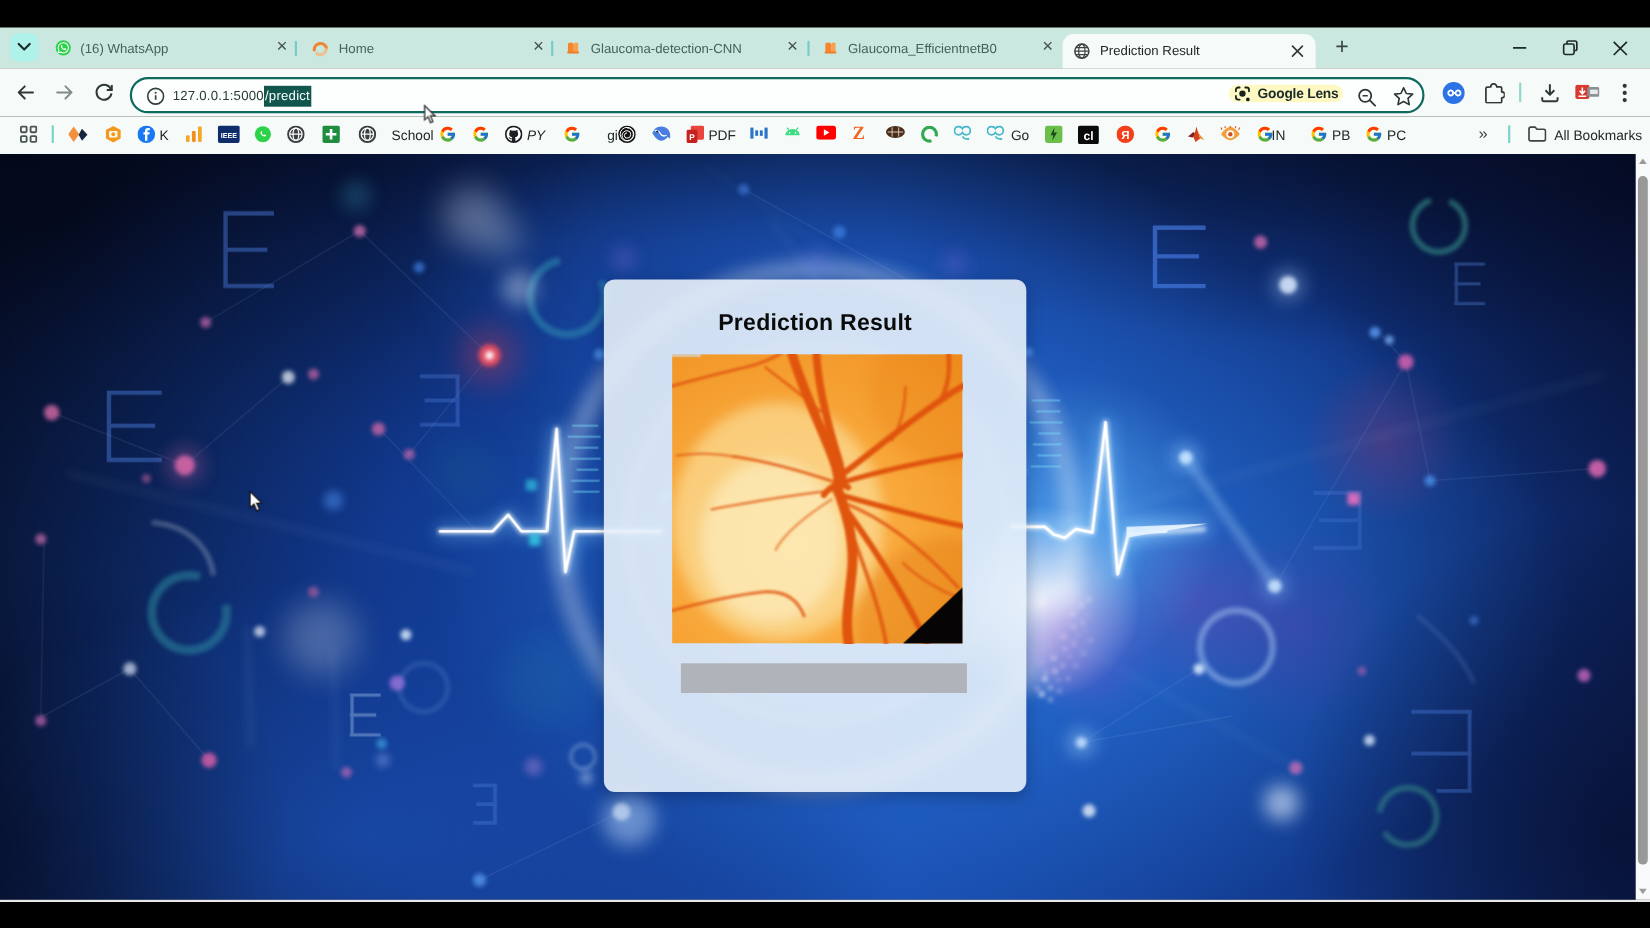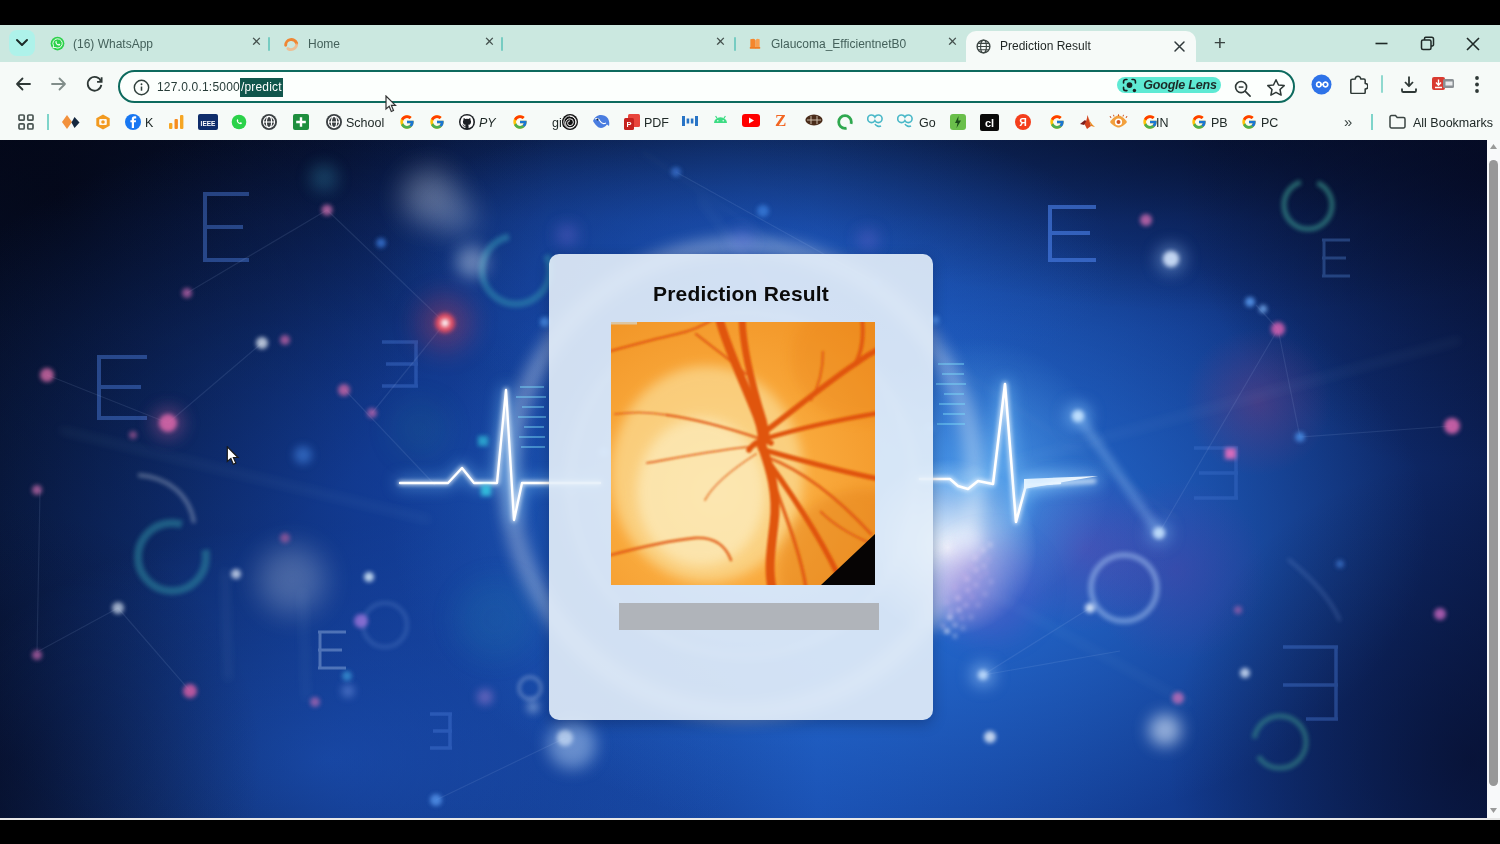--- a/index.html
+++ b/index.html
@@ -15,21 +15,21 @@
 .tclose { color:#44504d; font-size:13px; margin-left:8px; }
 .tsep { position:absolute; top:12px; width:2px; height:14px; background:#76ccc2; border-radius:1px; }
 #activetab { position:absolute; left:966px; top:6px; width:230px; height:31px; background:#f6faf8; border-radius:10px 10px 0 0; }
 .wctl { position:absolute; top:0; height:37px; display:flex; align-items:center; justify-content:center; width:46px; color:#202a28; }
 
 
 #toolbar { position:absolute; left:0; top:62px; width:1500px; height:44px; background:#f6faf8; }
 #urlpill { position:absolute; left:118px; top:8px; width:1177px; height:33px; border:2px solid #0d6a5e; border-radius:17px; background:#fcfffd; }
 .urltxt { position:absolute; left:37px; top:8px; font-size:12px; color:#273c38; letter-spacing:0.2px; }
 .urlsel { background:#11564c; color:#fff; padding:2px 1px 3px 1px; }
-#lenspill { position:absolute; left:997px; top:5px; width:104px; height:16px; border-radius:12px; background:#5eead4; display:flex; align-items:center; justify-content:center;font-style:italic; }
+#lenspill { position:absolute; left:997px; top:5px; width:104px; height:16px; border-radius:12px; background:#fef9c3; display:flex; align-items:center; justify-content:center; }
 #lenspill span { font-size:12.5px; font-weight:bold; color:#1c2b28; margin-left:5px; letter-spacing:-0.2px; }
 
 
 #bookbar { position:absolute; left:0; top:106px; width:1500px; height:34px; background:#f6faf8; }
 .bi { position:absolute; top:8px; }
 .btxt { position:absolute; top:10px; font-size:12.5px; color:#202a28; }
 
 
 #content { position:absolute; left:0; top:140px; width:1487px; height:678px; overflow:hidden;
   background:
@@ -100,20 +100,28 @@
     <div class="tsep" style="left:268px;"></div>
     <div class="tab" style="left:283px;">
       <svg width="16" height="16" viewBox="0 0 24 24">
           <path d="M4 14 a8.5 8.5 0 0 1 16.5 -3" fill="none" stroke="#ef8633" stroke-width="4.4" stroke-linecap="round"></path>
           <path d="M20.5 13 a8.5 8.5 0 0 1 -13 6" fill="none" stroke="#f8b27c" stroke-width="4.4" stroke-linecap="round" opacity="0.75"></path>
         </svg>
       <span class="tabtxt" style="margin-left:9px;">Home</span>
     </div>
     <div class="tclose" style="position:absolute;left:476px;top:9px;">✕</div>
     <div class="tsep" style="left:501px;"></div>
+    <div class="tab" style="left:514px;">
+      <svg width="14" height="14" viewBox="0 0 24 24">
+          <path d="M4 4 q8 -3 9 2 l0 14 q-1 -4 -9 -2 z" fill="#f5862c"></path>
+          <path d="M20 4 q-6 -3 -7 2 l0 14 q1 -4 7 -2 z" fill="#f8a050"></path>
+          <rect x="3" y="17" width="18" height="3" rx="1" fill="#ef7d22"></rect>
+        </svg>
+      <span class="tabtxt" style="margin-left:9px;">Glaucoma-detection-CNN</span>
+    </div>
     <div class="tclose" style="position:absolute;left:707px;top:9px;">✕</div>
     <div class="tsep" style="left:734px;"></div>
     <div class="tab" style="left:748px;">
       <svg width="14" height="14" viewBox="0 0 24 24">
           <path d="M4 4 q8 -3 9 2 l0 14 q-1 -4 -9 -2 z" fill="#f5862c"></path>
           <path d="M20 4 q-6 -3 -7 2 l0 14 q1 -4 7 -2 z" fill="#f8a050"></path>
           <rect x="3" y="17" width="18" height="3" rx="1" fill="#ef7d22"></rect>
         </svg>
       <span class="tabtxt" style="margin-left:9px;">Glaucoma_EfficientnetB0</span>
     </div>
@@ -252,21 +260,21 @@
     <svg class="bi" style="left:293px;" width="16" height="16" viewBox="0 0 16 16">
         <rect width="16" height="16" rx="2" fill="#1e8e3e"></rect>
         <path d="M8 3.2 v9.6 M3.2 8 h9.6" stroke="#fff" stroke-width="2.4"></path>
       </svg>
     <svg class="bi" style="left:326px;" width="16" height="16" viewBox="0 0 16 16">
         <circle cx="8" cy="8" r="8" fill="#3b4043"></circle>
         <circle cx="8" cy="8" r="5.6" fill="none" stroke="#fff" stroke-width="1.1"></circle>
         <ellipse cx="8" cy="8" rx="2.6" ry="5.6" fill="none" stroke="#fff" stroke-width="1.1"></ellipse>
         <path d="M2.4 8 h11.2" stroke="#fff" stroke-width="1.1"></path>
       </svg>
-    <span class="btxt" style="left:346px;">School</span>
+    <span class="btxt" style="left:356px;">School</span>
     <svg class="bi gi" style="left:399px;" width="16" height="16" viewBox="0 0 48 48">
         <path fill="#FFC107" d="M43.6 20.1H42V20H24v8h11.3C33.7 32.7 29.2 36 24 36c-6.6 0-12-5.4-12-12s5.4-12 12-12c3.1 0 5.9 1.2 8 3l5.7-5.7C34.2 6.1 29.3 4 24 4 13 4 4 13 4 24s9 20 20 20 20-9 20-20c0-1.3-.1-2.7-.4-3.9z"></path>
         <path fill="#FF3D00" d="M6.3 14.7l6.6 4.8C14.7 15.1 19 12 24 12c3.1 0 5.9 1.2 8 3l5.7-5.7C34.2 6.1 29.3 4 24 4 16.3 4 9.7 8.3 6.3 14.7z"></path>
         <path fill="#4CAF50" d="M24 44c5.2 0 9.9-2 13.4-5.2l-6.2-5.2C29.2 35.1 26.7 36 24 36c-5.2 0-9.6-3.3-11.3-8l-6.5 5C9.5 39.6 16.2 44 24 44z"></path>
         <path fill="#1976D2" d="M43.6 20.1H42V20H24v8h11.3c-.8 2.2-2.2 4.2-4.1 5.6l6.2 5.2C36.9 39.2 44 34 44 24c0-1.3-.1-2.7-.4-3.9z"></path>
       </svg>
     <svg class="bi gi2" style="left:429px;" width="16" height="16" viewBox="0 0 48 48">
         <use href="#gg"></use>
       </svg>
     <svg class="bi" style="left:459px;" width="16" height="16" viewBox="0 0 16 16">

